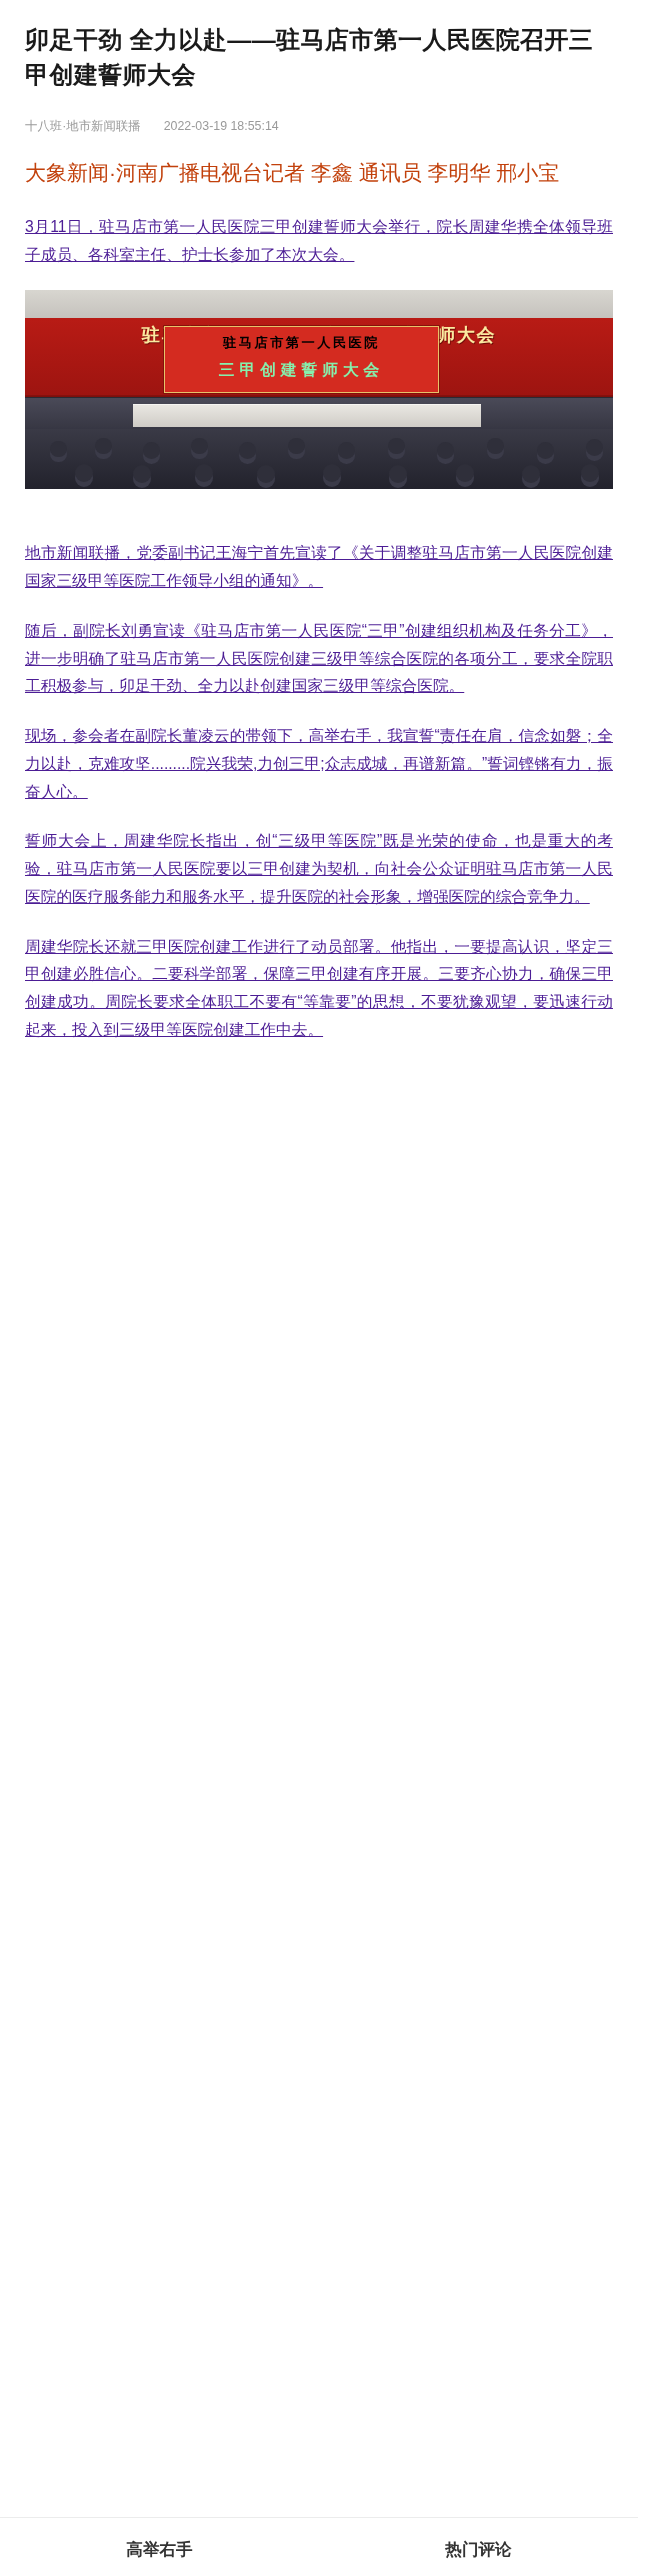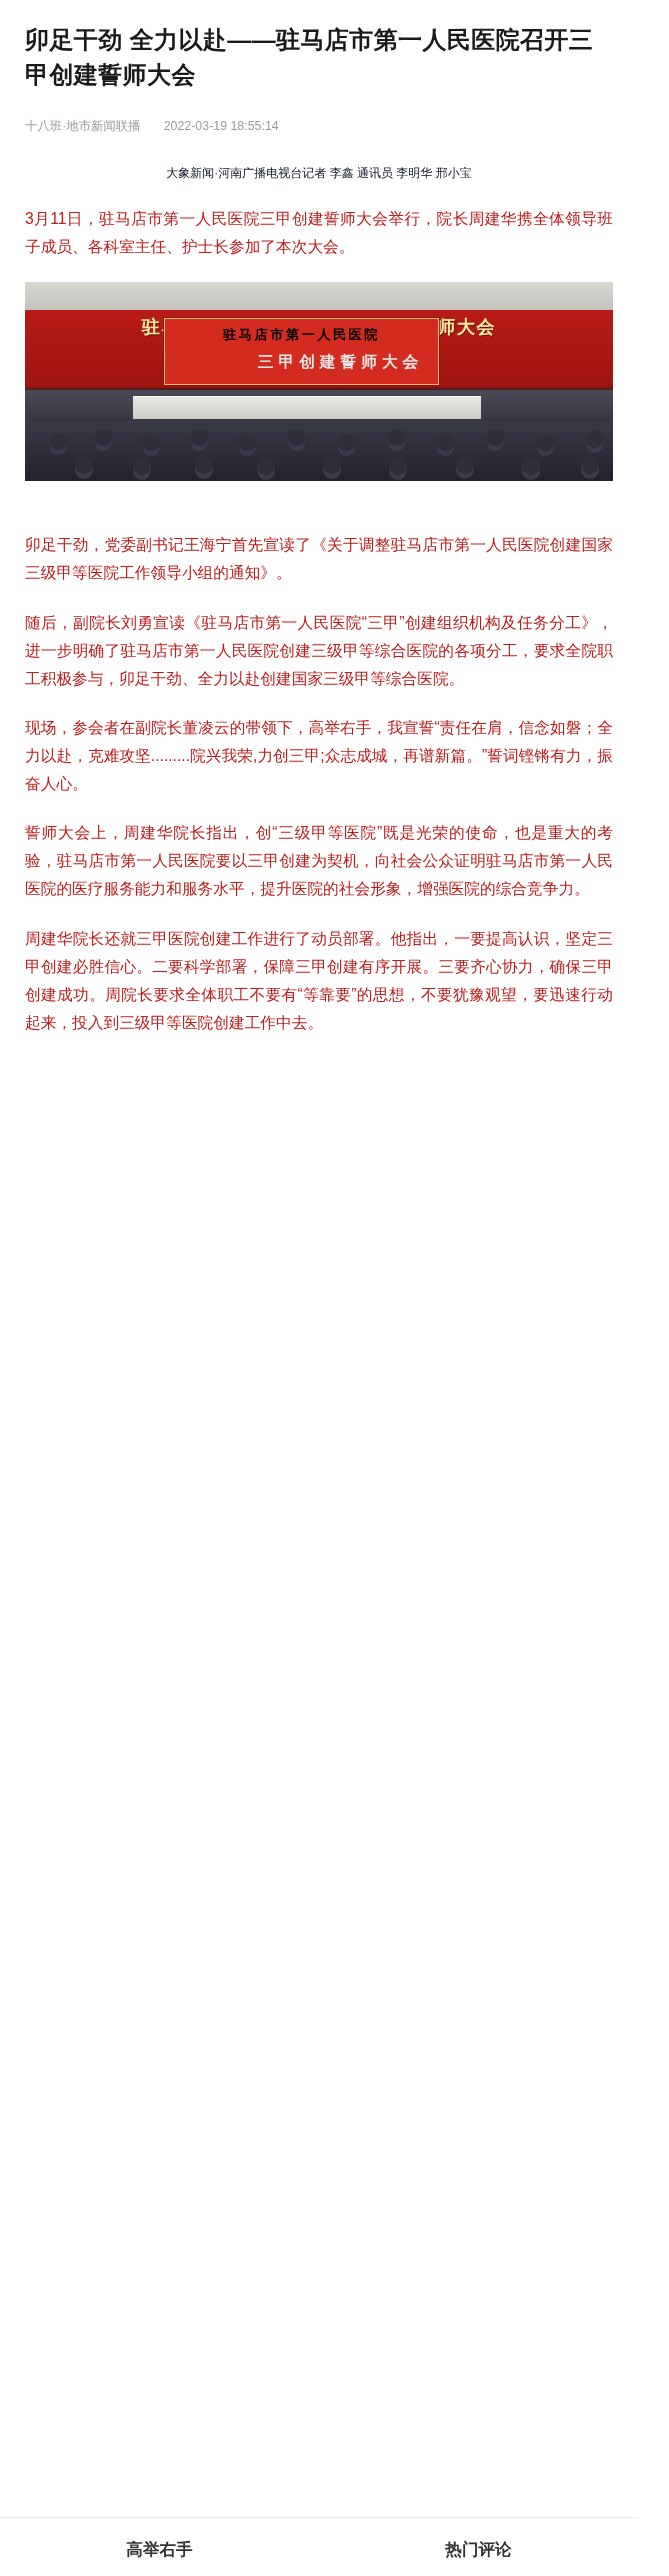--- a/index.html
+++ b/index.html
@@ -28,39 +28,39 @@
     color: #1a1a1a;
     letter-spacing: 0.4px;
     margin: 0 0 25px 0;
   }
   .meta-row {
     display: flex;
     align-items: center;
     gap: 23px;
     font-size: 12.4px;
     color: #9a9a9a;
-    margin-bottom: 28px;
+    margin-bottom: 20px;
   }
   .meta-source { white-space: nowrap; }
   .meta-time { white-space: nowrap; }
 
   .byline {
-    font-size: 12px;
+    font-size: 21px;
     line-height: 1.75;
-    color: #0f172a;
+    color: #c2410c;
     margin-bottom: 21.5px;
-    text-align: center;
   }
 
   .para {
     font-size: 15.7px;
     line-height: 1.78;
-    color: #b91c1c;
+    color: #4c1d95;
     margin: 0 0 21.5px 0;
     text-align: justify;
+    text-decoration: underline;
   }
 
   .photo-wrap {
     margin: 8.3px 0 50px 0;
     width: 100%;
   }
   .photo {
     position: relative;
     width: 100%;
     height: 199px;
@@ -95,21 +95,21 @@
     background: #d42b20;
     border: 1.7px solid #e8c36a;
     box-shadow: 0 0 0 0.8px #7c1009;
   }
   .photo .screen-l1 {
     position: absolute; top: 6.6px; left: 0; width: 100%; text-align: center;
     color: #000000; font-size: 13.2px; font-weight: bold; letter-spacing: 2.5px;
   }
   .photo .screen-l2 {
     position: absolute; top: 33px; left: 0; width: 100%; text-align: center;
-    color: #e5e5e5; font-size: 15.7px; font-weight: bold; letter-spacing: 5px; padding-left: 39px;
+    color: #86efac; font-size: 15.7px; font-weight: bold; letter-spacing: 5px;
   }
   .photo .wall-left, .photo .wall-right {
     position: absolute; top: 28px; height: 79px; width: 61px;
     background: linear-gradient(180deg,#c0302a 0%, #8d1511 100%);
   }
   .photo .wall-left { left: 0; }
   .photo .wall-right { right: 0; }
   .photo .stage {
     position: absolute; left: 0; top: 108px; width: 100%; height: 35px;
     background: linear-gradient(180deg,#4a4a58 0%, #343440 100%);
@@ -198,21 +198,21 @@
         <div class="head" style="left:232px; top:36px; width:18px; height:18px;"></div>
         <div class="head" style="left:298px; top:35px; width:18px; height:18px;"></div>
         <div class="head" style="left:364px; top:36px; width:18px; height:18px;"></div>
         <div class="head" style="left:431px; top:35px; width:18px; height:18px;"></div>
         <div class="head" style="left:497px; top:36px; width:18px; height:18px;"></div>
         <div class="head" style="left:556px; top:35px; width:18px; height:18px;"></div>
       </div>
     </div>
   </div>
 
-  <p class="para">卯足干劲，党委副书记王海宁首先宣读了《关于调整驻马店市第一人民医院创建国家三级甲等医院工作领导小组的通知》。</p>
+  <p class="para">地市新闻联播，党委副书记王海宁首先宣读了《关于调整驻马店市第一人民医院创建国家三级甲等医院工作领导小组的通知》。</p>
   <p class="para">随后，副院长刘勇宣读《驻马店市第一人民医院“三甲”创建组织机构及任务分工》，进一步明确了驻马店市第一人民医院创建三级甲等综合医院的各项分工，要求全院职工积极参与，卯足干劲、全力以赴创建国家三级甲等综合医院。</p>
   <p class="para">现场，参会者在副院长董凌云的带领下，高举右手，我宣誓“责任在肩，信念如磐；全力以赴，克难攻坚.........院兴我荣,力创三甲;众志成城，再谱新篇。”誓词铿锵有力，振奋人心。</p>
   <p class="para">誓师大会上，周建华院长指出，创“三级甲等医院”既是光荣的使命，也是重大的考验，驻马店市第一人民医院要以三甲创建为契机，向社会公众证明驻马店市第一人民医院的医疗服务能力和服务水平，提升医院的社会形象，增强医院的综合竞争力。</p>
   <p class="para">周建华院长还就三甲医院创建工作进行了动员部署。他指出，一要提高认识，坚定三甲创建必胜信心。二要科学部署，保障三甲创建有序开展。三要齐心协力，确保三甲创建成功。周院长要求全体职工不要有“等靠要”的思想，不要犹豫观望，要迅速行动起来，投入到三级甲等医院创建工作中去。</p>
 
   <div class="section-tabs">
     <div class="section-tab">高举右手</div>
     <div class="section-tab">热门评论</div>
   </div>
 

